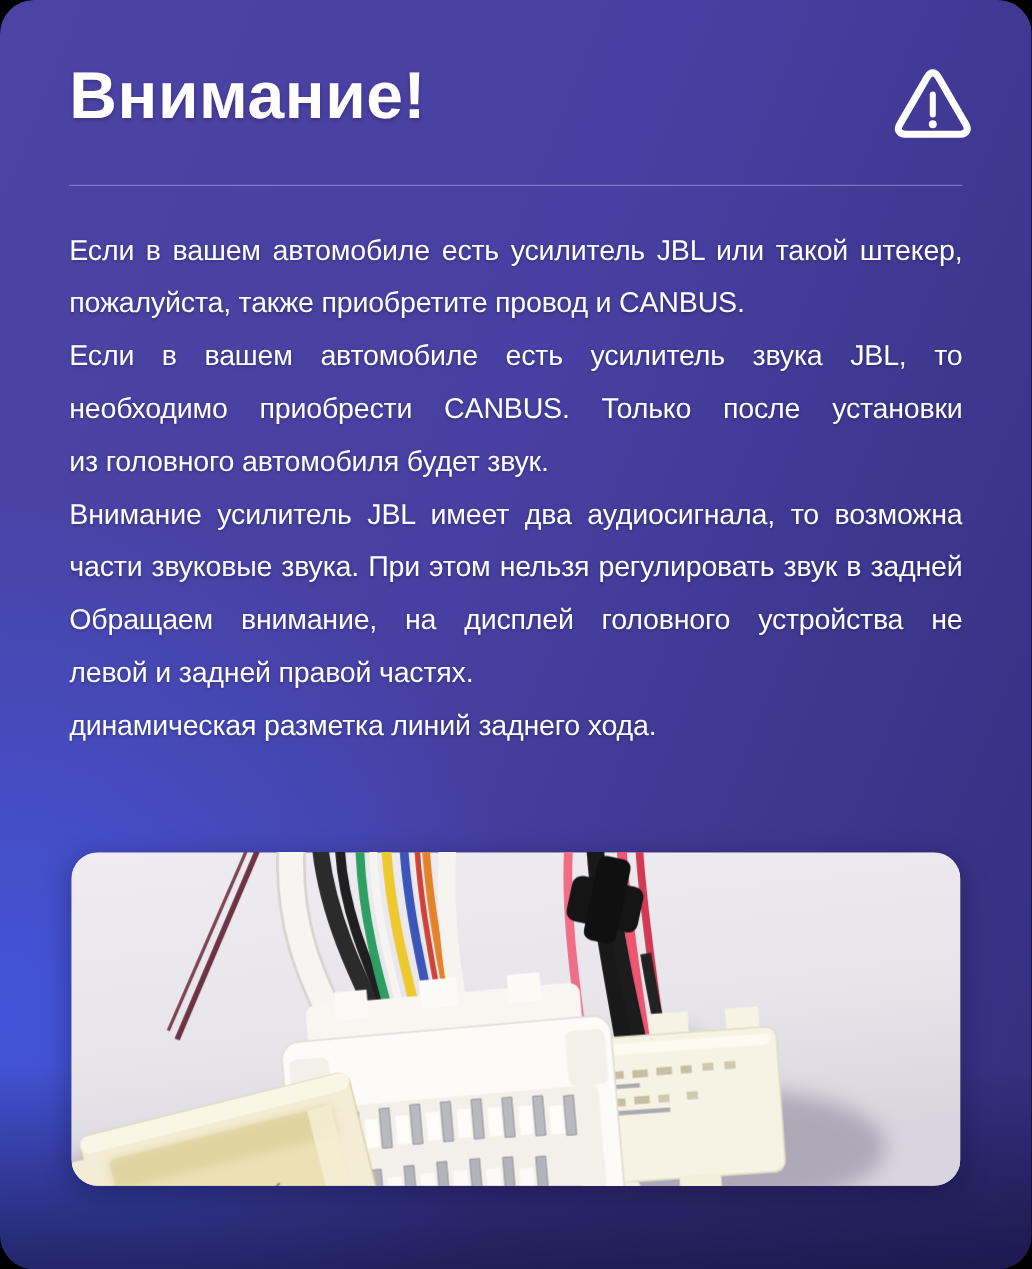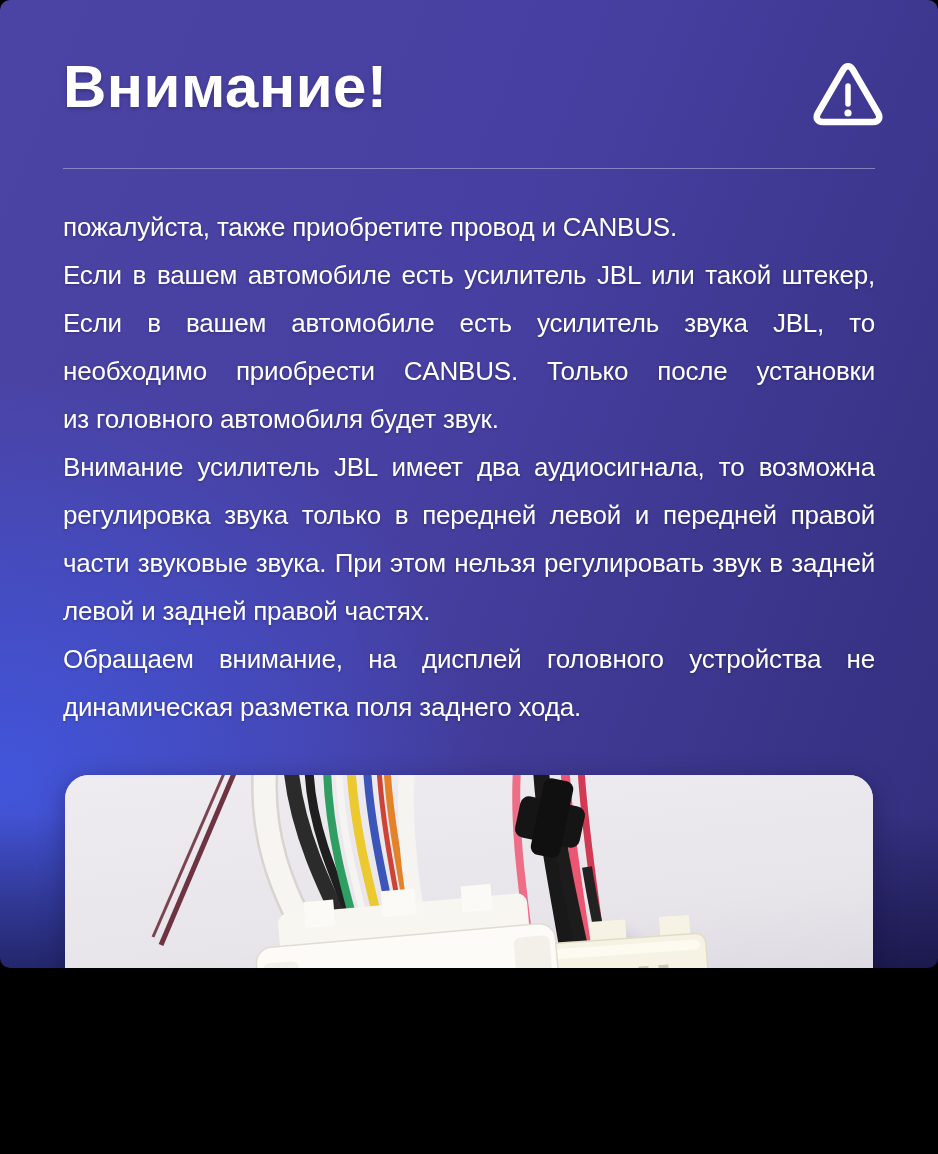--- a/index.html
+++ b/index.html
@@ -1,19 +1,19 @@
 <!DOCTYPE html>
 <html><head>
 <meta charset="utf-8">
 <style>
   html,body{margin:0;padding:0;background:#000;}
   .page{
     position:relative;
-    width:938px;height:968px;
-    border-radius:10px;
+    width:938px;height:1154px;
+    border-radius:31px;
     overflow:hidden;
     font-family:"Liberation Sans", sans-serif;
     background:
       linear-gradient(180deg, rgba(10,10,45,0) 84%, rgba(8,8,38,0.55) 100%),
       radial-gradient(100% 80% at 0% 80%, rgba(64,88,228,0.85) 0%, rgba(64,88,228,0) 52%),
       linear-gradient(112deg, #4b44a4 0%, #4740a2 45%, #332e7c 100%);
   }
   .title{
     position:absolute;left:63px;top:52px;
     margin:0;
@@ -61,31 +61,30 @@
 
   <svg class="warn-icon" viewBox="0 0 72 64">
     <path d="M31 8 C34 3 38 3 41 8 L66 51 C69 56 66.5 60 61 60 L11 60 C5.5 60 3 56 6 51 Z" fill="none" stroke="#ffffff" stroke-width="6.5" stroke-linejoin="round"></path>
     <line x1="36" y1="24" x2="36" y2="42" stroke="#ffffff" stroke-width="5.5" stroke-linecap="round"></line>
     <circle cx="36" cy="51" r="3.6" fill="#ffffff"></circle>
   </svg>
 
   <div class="divider"></div>
 
   <div class="bodytext">
+    <div class="line j">Если в вашем автомобиле есть усилитель JBL или такой штекер,</div>
     <div class="line">пожалуйста, также приобретите провод и CANBUS.</div>
-    <div class="line j">Если в вашем автомобиле есть усилитель JBL или такой штекер,</div>
     <div class="line j">Если в вашем автомобиле есть усилитель звука JBL, то обязательно</div>
     <div class="line j">необходимо приобрести CANBUS. Только после установки CANBUS</div>
     <div class="line">из головного автомобиля будет звук.</div>
     <div class="line j">Внимание усилитель JBL имеет два аудиосигнала, то возможна</div>
-    <div class="line j">регулировка звука только в передней левой и передней правой</div>
     <div class="line j">части звуковые звука. При этом нельзя регулировать звук в задней</div>
+    <div class="line j">Обращаем внимание, на дисплей головного устройства не</div>
     <div class="line">левой и задней правой частях.</div>
-    <div class="line j">Обращаем внимание, на дисплей головного устройства не</div>
-    <div class="line">динамическая разметка поля заднего хода.</div>
+    <div class="line">динамическая разметка линий заднего хода.</div>
   </div>
 
   <figure class="photo-card">
     <svg viewBox="0 0 808 303">
       <defs>
         <linearGradient id="pbg" x1="0" y1="0" x2="0.3" y2="1">
           <stop offset="0" stop-color="#efecf1"></stop>
           <stop offset="0.6" stop-color="#e7e4ea"></stop>
           <stop offset="1" stop-color="#d9d5de"></stop>
         </linearGradient>

